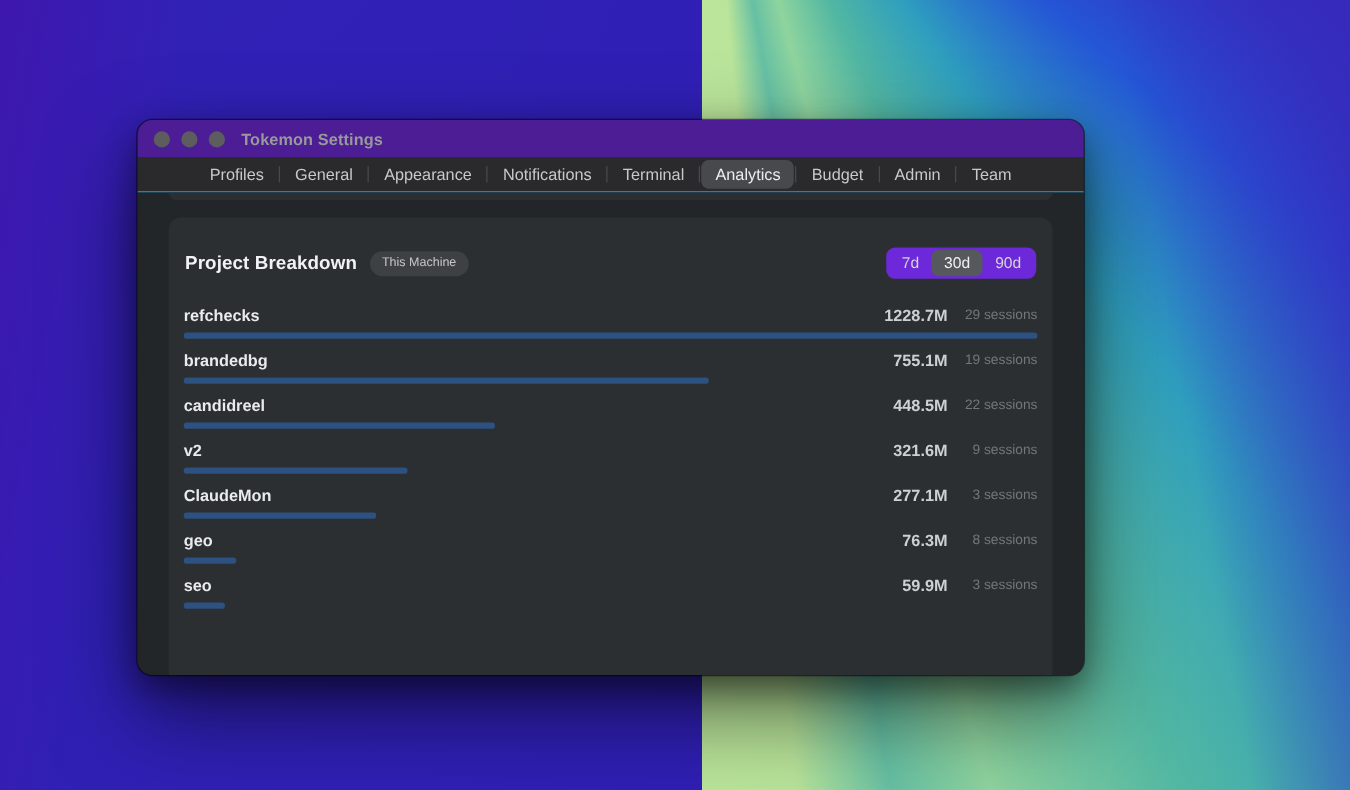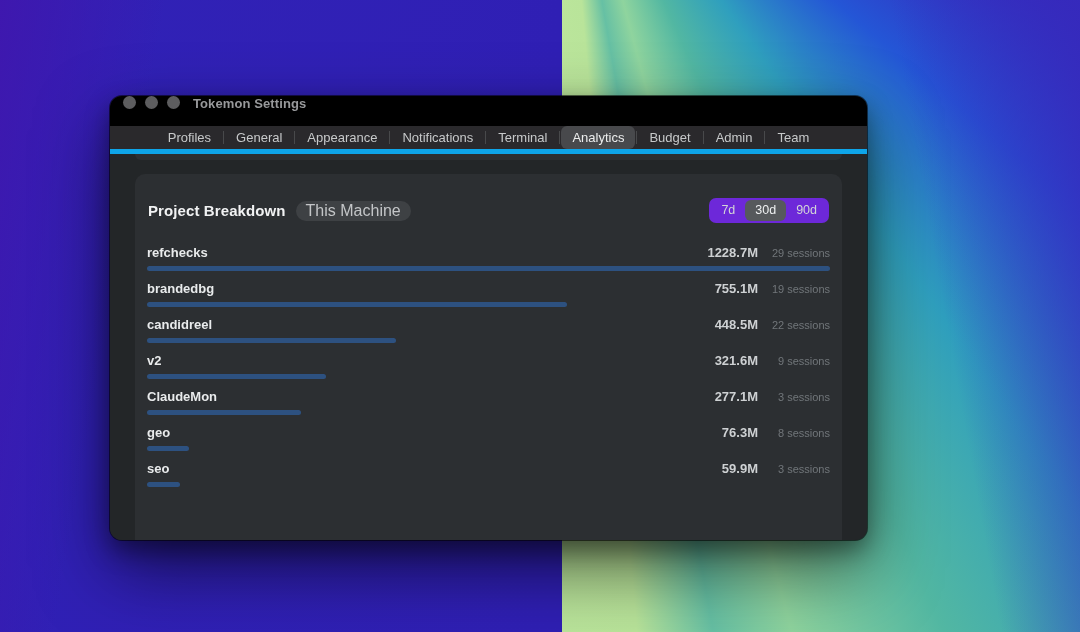--- a/index.html
+++ b/index.html
@@ -40,40 +40,40 @@
     width: 757px; height: 444px;
     border-radius: 12px;
     background: #232628;
     overflow: hidden;
     box-shadow: 0 0 0 1px rgba(0,0,0,0.55), 0 30px 70px rgba(0,0,0,0.55), 0 10px 25px rgba(0,0,0,0.4);
     display: flex; flex-direction: column;
   }
 
   .titlebar {
     height: 30px; flex: 0 0 30px;
-    background: #000000;
-    display: flex; align-items: flex-start;
+    background: #4c1d95;
+    display: flex; align-items: center;
     padding-left: 13px;
   }
   .traffic { display: flex; gap: 9px; align-items: center; }
   .traffic .dot {
     width: 13px; height: 13px; border-radius: 50%;
     background: #5d5d5f; border: none; padding: 0; cursor: default;
   }
   .win-title {
     margin-left: 13px;
     font-size: 13px; font-weight: bold; color: #98999b;
     letter-spacing: 0.1px;
   }
 
   .tabbar {
     height: 28px; flex: 0 0 28px;
     background: #2a292c;
     display: flex; align-items: center; justify-content: center;
-    border-bottom: 5px solid #0ea5e9;
+    border-bottom: 1px solid #0ea5e9;
   }
   .tab {
     font-size: 13px; color: #c7c9ca;
     padding: 4px 11px; border-radius: 6px;
     background: transparent; border: none; cursor: default;
     font-family: inherit; line-height: 15px;
   }
   .tab.active { background: #48494c; color: #eceded; }
   .tab-sep { width: 1px; height: 13px; background: #48494b; margin: 0 1px; }
 
@@ -101,21 +101,21 @@
     margin-bottom: 22px;
     padding: 0 1px;
   }
   .card-title {
     font-size: 15px; font-weight: bold; color: #f1f2f3;
     letter-spacing: 0.1px;
   }
   .machine-badge {
     margin-left: 10px;
     background: #3e4144; color: #c3c5c7;
-    font-size: 16px; line-height: 12px;
+    font-size: 10px; line-height: 12px;
     padding: 4px 10px; border-radius: 11px;
   }
   .spacer { flex: 1; }
   .segmented {
     display: flex; align-items: center;
     background: #6d28d9; border-radius: 7px; padding: 2px;
   }
   .seg-btn {
     font-size: 12.5px; color: #d3d5d7;
     padding: 3px 10px; border-radius: 6px;
@@ -126,21 +126,21 @@
 
   .rows { }
   .project-row { margin-bottom: 10px; }
   .row-top {
     display: flex; align-items: baseline;
   }
   .proj-name {
     font-size: 13px; font-weight: bold; color: #e9ebec;
     line-height: 15px;
   }
-  .row-right { margin-left: auto; display: flex; align-items: flex-end; gap: 8px; }
+  .row-right { margin-left: auto; display: flex; align-items: center; gap: 8px; }
   .proj-tokens {
     font-size: 13px; font-weight: bold; color: #ced1d3; line-height: 15px;
   }
   .proj-sessions {
     font-size: 11px; color: #71767a; line-height: 13px;
     width: 64px; text-align: right;
   }
   .bar-track {
     margin-top: 6px; height: 5px; border-radius: 3px;
     background: transparent;

